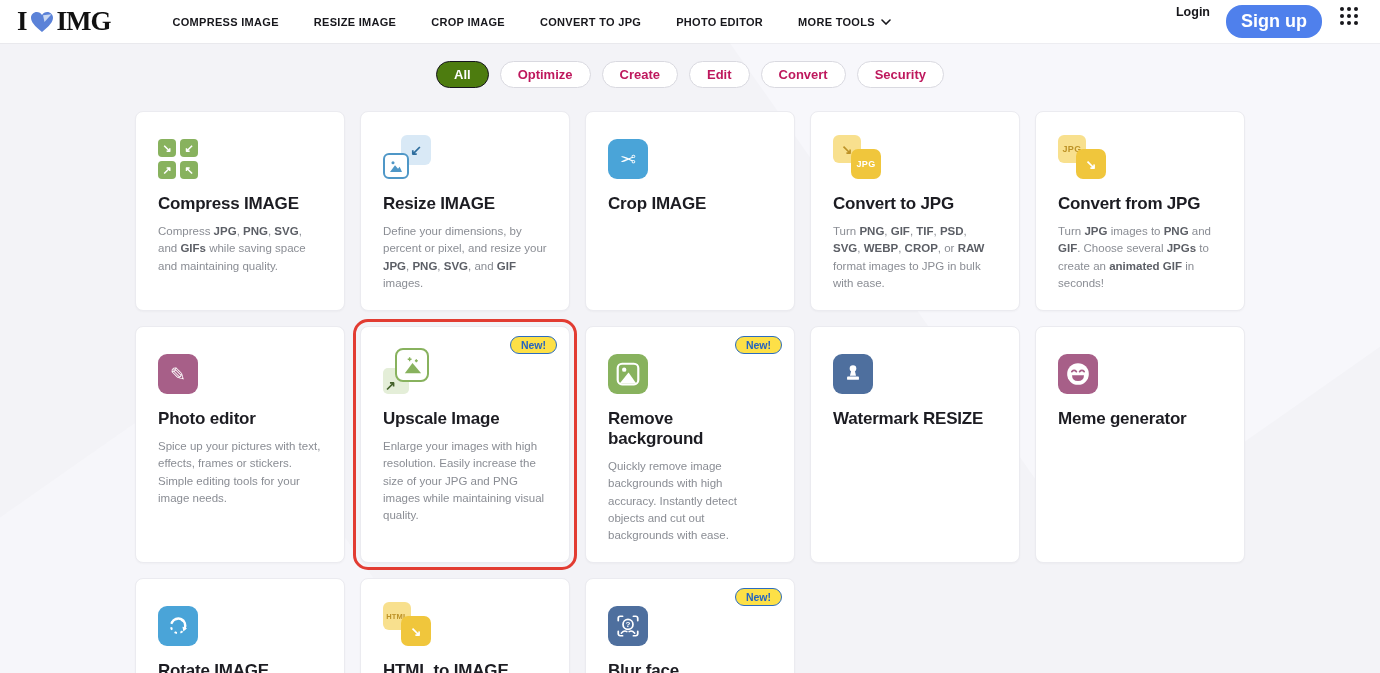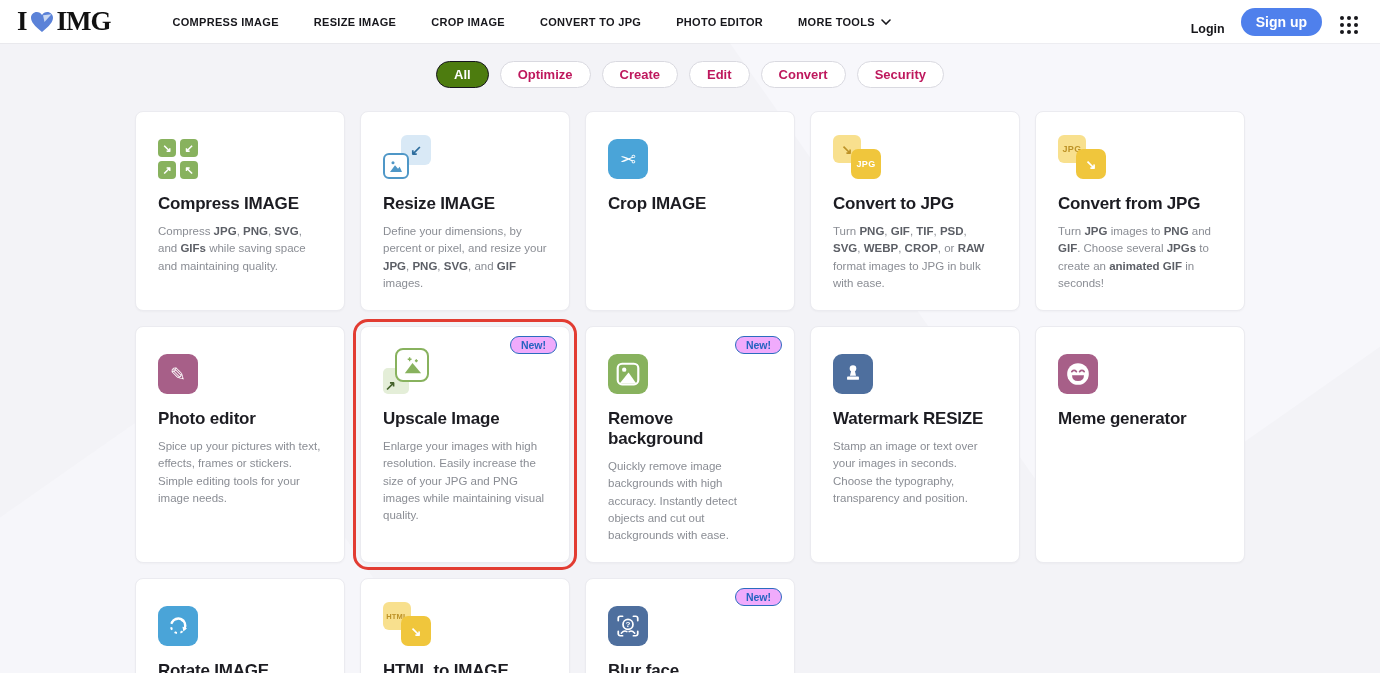--- a/index.html
+++ b/index.html
@@ -27,24 +27,24 @@
   .logo { display:flex; align-items:center; gap:2px; cursor:pointer; }
   .logo-text { font-family:"Liberation Serif", serif; font-weight:bold; font-size:27px; color:#111; letter-spacing:-1px; line-height:1; }
   .logo-heart { width:24px; height:22px; margin:0 1px; }
   .nav { display:flex; align-items:center; gap:35px; margin-left:62px; }
   .nav-item {
     font-size:11px; font-weight:bold; letter-spacing:.3px; color:#17171c;
     text-decoration:none; cursor:pointer; white-space:nowrap;
     display:flex; align-items:center; gap:6px;
   }
   .chev { width:10px; height:6px; }
-  .header-right { margin-left:auto; display:flex; align-items:flex-end; gap:16px; }
+  .header-right { margin-left:auto; display:flex; align-items:flex-start; gap:16px; }
   .login { font-size:12.5px; font-weight:bold; color:#16161a; cursor:pointer; }
   .signup {
-    font-size:14px; font-weight:bold; color:#fff; background:#4f80ec;
+    font-size:18px; font-weight:bold; color:#fff; background:#4f80ec;
     border:none; border-radius:16px; padding:6px 15px; cursor:pointer;
   }
   .apps-grid { display:grid; grid-template-columns:repeat(3,4px); grid-gap:3px; cursor:pointer; padding:2px; }
   .apps-grid i { width:4px; height:4px; border-radius:50%; background:#17171c; }
 
   
   .filters { position:relative; z-index:1; display:flex; justify-content:center; gap:11px; margin-top:18px; }
   .pill {
     font-family:"Liberation Sans", sans-serif;
     font-size:13px; font-weight:bold; color:#be185d;
@@ -64,21 +64,21 @@
   .row1 .card { min-height:157px; }
   .row2 .card { min-height:165px; }
   .row3 .card { min-height:170px; }
   .card.hl { outline:3px solid #e23c32; outline-offset:4px; }
   .card h3 { font-size:17px; font-weight:bold; color:#1c1c22; letter-spacing:-.2px; margin:15px 0 9px; }
   .card p { font-size:11.5px; line-height:1.5; color:#8a8d94; }
   .card p b { color:#5c5f66; }
   .badge {
     position:absolute; top:9px; right:12px;
     font-size:10.5px; font-weight:bold; color:#2563c0;
-    border:1.5px solid #2b6cbf; border-radius:12px; background:#f0abfc;
+    border:1.5px solid #2b6cbf; border-radius:12px; background:#fde047;
     padding:2.5px 10px; line-height:1;
   }
 
   
   .icon { height:46px; display:flex; align-items:flex-end; }
   .sq { width:40px; height:40px; border-radius:9px; display:flex; align-items:center; justify-content:center; }
   .green { background:#88b25e; }
   .blue  { background:#4aa4d8; }
   .plum  { background:#a75f88; }
   .steel { background:#4e6f9e; }
@@ -274,21 +274,20 @@
       <div class="icon">
           <div class="sq steel">
         <svg viewBox="0 0 24 24" width="22" height="22">
               <circle cx="12" cy="6" r="3.6" fill="#fff"></circle>
               <path d="M10 8.5 h4 l1.3 5.5 h-6.6 Z" fill="#fff"></path>
               <rect x="5.5" y="14.8" width="13" height="3.6" rx="1" fill="#fff"></rect>
             </svg>
       </div>
         </div>
       <h3>Watermark RESIZE</h3>
-      <p>Stamp an image or text over your images in seconds. Choose the typography, transparency and position.</p>
     </div>
 
     <div class="card">
       <div class="icon">
           <div class="sq plum">
         <svg viewBox="0 0 24 24" width="26" height="26">
               <circle cx="12" cy="12" r="10" fill="#fff"></circle>
               <path d="M6.3 9.8 q2.1 -2.2 4.2 0" stroke="#a75f88" stroke-width="1.6" fill="none" stroke-linecap="round"></path>
               <path d="M13.5 9.8 q2.1 -2.2 4.2 0" stroke="#a75f88" stroke-width="1.6" fill="none" stroke-linecap="round"></path>
               <path d="M6.5 13.2 h11 q0 5.3 -5.5 5.3 q-5.5 0 -5.5 -5.3 Z" fill="#a75f88"></path>

